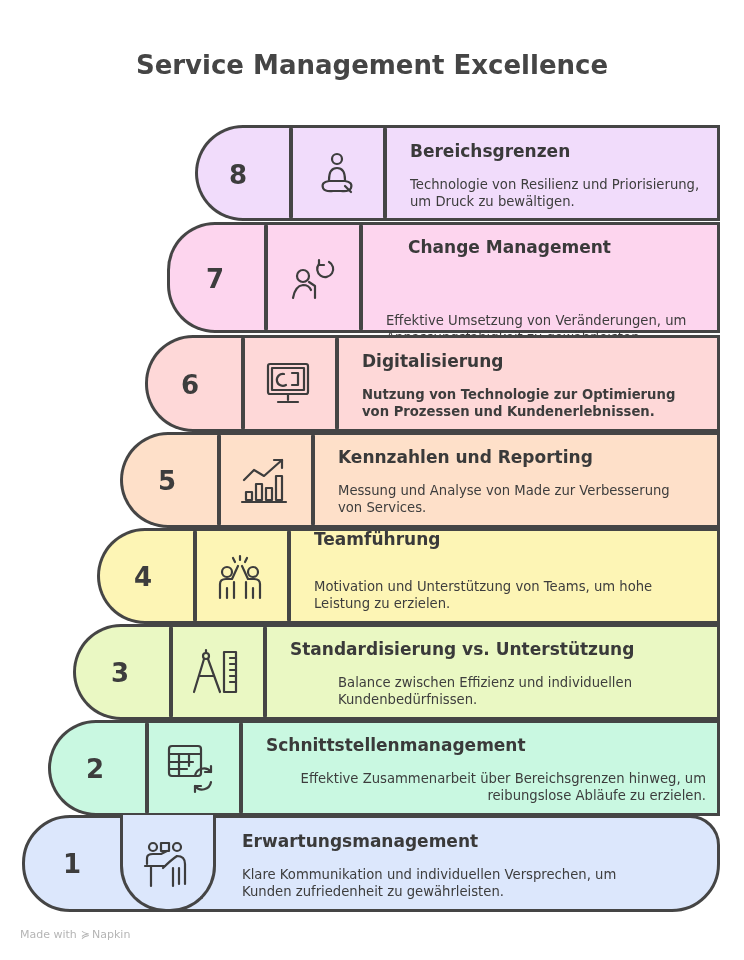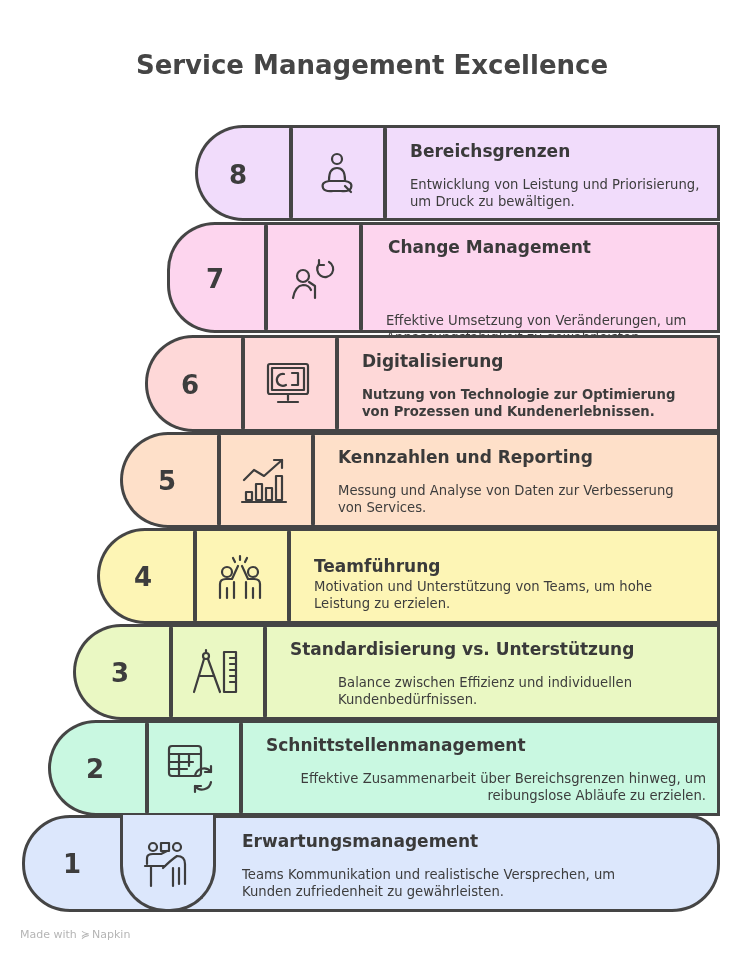--- a/index.html
+++ b/index.html
@@ -37,40 +37,40 @@
     <div class="num" style="left:218px;top:160px;">8</div>
     <div class="icon" style="left:311px;top:148px;">
       <svg viewBox="0 0 52 52">
           <circle cx="26" cy="11" r="5"></circle>
           <path d="M18 32 Q18 20 26 20 Q34 20 34 32"></path>
           <path d="M12 40 Q10 34 18 33 L34 33 Q42 34 40 40 Q38 44 30 43 L22 43 Q14 44 12 40Z"></path>
           <path d="M34 38 L40 44"></path>
         </svg>
     </div>
     <div class="head" style="left:410px;top:141px;">Bereichsgrenzen</div>
-    <div class="desc" style="left:410px;top:176px;width:295px;">Entwicklung von Leistung und Priorisierung, um Druck zu bewältigen.</div>
+    <div class="desc" style="left:410px;top:176px;width:295px;">Technologie von Resilienz und Priorisierung, um Druck zu bewältigen.</div>
   </div>
 
   <div class="row">
     <div class="panel tab" style="left:167px;top:222px;width:105px;height:111px;background:#fdd5ee;"></div>
     <div class="panel" style="left:265px;top:222px;width:98px;height:111px;background:#fdd5ee;border:none;border-top:3.5px solid #454545;border-bottom:3.5px solid #454545;"></div>
     <div class="panel text-panel" style="left:359px;top:222px;width:361px;height:111px;background:#fdd5ee;"></div>
     <div class="divider" style="left:264px;top:224px;height:107px;"></div>
     <div class="divider" style="left:359px;top:224px;height:107px;"></div>
     <div class="num" style="left:195px;top:264px;">7</div>
     <div class="icon" style="left:285px;top:252px;">
       <svg viewBox="0 0 52 52">
           <circle cx="18" cy="24" r="6"></circle>
           <path d="M8 46 Q10 34 18 33 Q24 33 26 38"></path>
           <path d="M24 30 L30 34 L30 46"></path>
           <path d="M34 12 A8 8 0 1 0 44 10"></path>
           <path d="M34 8 L34 13 L39 13"></path>
         </svg>
     </div>
-    <div class="head" style="left:388px;top:237px;">Change Management</div>
+    <div class="head" style="left:408px;top:237px;">Change Management</div>
     <div class="desc" style="left:386px;top:272px;width:310px;margin-top:40px;">Effektive Umsetzung von Veränderungen, um Anpassungsfähigkeit zu gewährleisten.</div>
   </div>
 
   <div class="row">
     <div class="panel tab" style="left:145px;top:335px;width:102px;height:97px;background:#fed8d8;"></div>
     <div class="panel" style="left:242px;top:335px;width:96px;height:97px;background:#fed8d8;border:none;border-top:3.5px solid #454545;border-bottom:3.5px solid #454545;"></div>
     <div class="panel text-panel" style="left:335px;top:335px;width:385px;height:97px;background:#fed8d8;"></div>
     <div class="divider" style="left:241px;top:337px;height:93px;"></div>
     <div class="divider" style="left:335px;top:337px;height:93px;"></div>
     <div class="num" style="left:170px;top:370px;">6</div>
@@ -99,41 +99,41 @@
           <path d="M6 26 L16 16 L26 22 L44 6"></path>
           <path d="M36 6 L44 6 L44 14"></path>
           <rect x="8" y="38" width="6" height="8"></rect>
           <rect x="18" y="30" width="6" height="16"></rect>
           <rect x="28" y="34" width="6" height="12"></rect>
           <rect x="38" y="22" width="6" height="24"></rect>
           <path d="M4 48 L48 48"></path>
         </svg>
     </div>
     <div class="head" style="left:338px;top:447px;">Kennzahlen und Reporting</div>
-    <div class="desc" style="left:338px;top:482px;width:340px;">Messung und Analyse von Daten zur Verbesserung von Services.</div>
+    <div class="desc" style="left:338px;top:482px;width:340px;">Messung und Analyse von Made zur Verbesserung von Services.</div>
   </div>
 
   <div class="row">
     <div class="panel tab" style="left:97px;top:528px;width:102px;height:96px;background:#fdf5b5;"></div>
     <div class="panel" style="left:194px;top:528px;width:96px;height:96px;background:#fdf5b5;border:none;border-top:3.5px solid #454545;border-bottom:3.5px solid #454545;"></div>
     <div class="panel text-panel" style="left:287px;top:528px;width:433px;height:96px;background:#fdf5b5;"></div>
     <div class="divider" style="left:193px;top:530px;height:92px;"></div>
     <div class="divider" style="left:287px;top:530px;height:92px;"></div>
     <div class="num" style="left:123px;top:562px;">4</div>
     <div class="icon" style="left:214px;top:552px;">
       <svg viewBox="0 0 52 52">
           <circle cx="13" cy="20" r="5"></circle>
           <circle cx="39" cy="20" r="5"></circle>
           <path d="M6 46 L6 32 Q6 27 12 27 L18 27 L24 14"></path>
           <path d="M46 46 L46 32 Q46 27 40 27 L34 27 L28 14"></path>
           <path d="M13 36 L13 46 M39 36 L39 46 M20 30 L20 46 M32 30 L32 46"></path>
           <path d="M26 4 L26 8 M19 6 L21 10 M33 6 L31 10"></path>
         </svg>
     </div>
-    <div class="head" style="left:314px;top:556px;">Teamführung</div>
+    <div class="head" style="left:314px;top:529px;">Teamführung</div>
     <div class="desc" style="left:314px;top:578px;width:385px;">Motivation und Unterstützung von Teams, um hohe Leistung zu erzielen.</div>
   </div>
 
   <div class="row">
     <div class="panel tab" style="left:73px;top:624px;width:102px;height:96px;background:#eaf8c3;"></div>
     <div class="panel" style="left:170px;top:624px;width:96px;height:96px;background:#eaf8c3;border:none;border-top:3.5px solid #454545;border-bottom:3.5px solid #454545;"></div>
     <div class="panel text-panel" style="left:263px;top:624px;width:457px;height:96px;background:#eaf8c3;"></div>
     <div class="divider" style="left:169px;top:626px;height:92px;"></div>
     <div class="divider" style="left:263px;top:626px;height:92px;"></div>
     <div class="num" style="left:100px;top:658px;">3</div>
@@ -180,19 +180,19 @@
       <svg viewBox="0 0 52 52">
           <circle cx="10" cy="9" r="4"></circle>
           <rect x="18" y="5" width="8" height="8"></rect>
           <circle cx="34" cy="9" r="4"></circle>
           <path d="M4 26 L4 20 Q4 16 10 16 L18 16 L24 13"></path>
           <path d="M2 28 L22 28 M8 28 L8 48"></path>
           <path d="M20 30 Q28 22 34 18 Q42 18 42 26 L42 46 M36 30 L36 46 M30 30 L30 48"></path>
         </svg>
     </div>
     <div class="head" style="left:242px;top:831px;">Erwartungsmanagement</div>
-    <div class="desc" style="left:242px;top:866px;width:410px;">Teams Kommunikation und realistische Versprechen, um Kunden zufriedenheit zu gewährleisten.</div>
+    <div class="desc" style="left:242px;top:866px;width:410px;">Klare Kommunikation und individuellen Versprechen, um Kunden zufriedenheit zu gewährleisten.</div>
   </div>
 </div>
 
 <div class="footer">
   <span>Made with</span><span class="logo">≽</span><span>Napkin</span>
 </div>
 
 </body></html>

